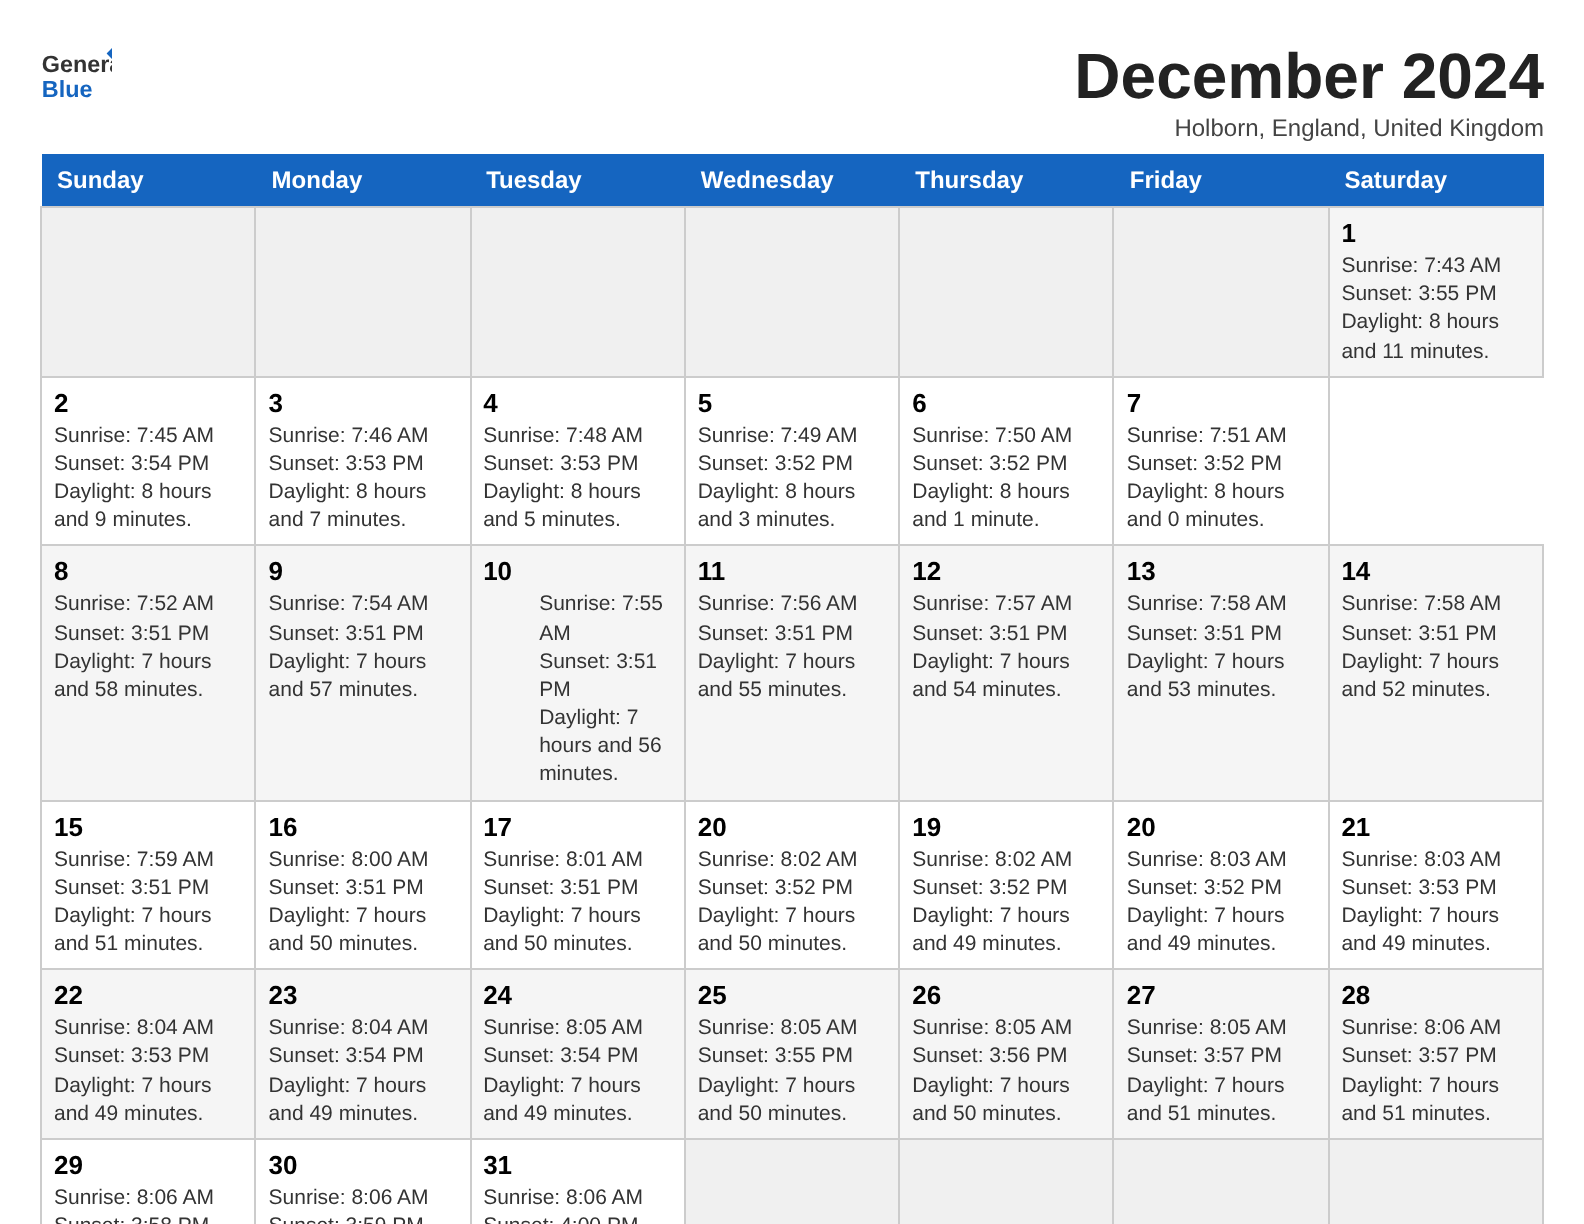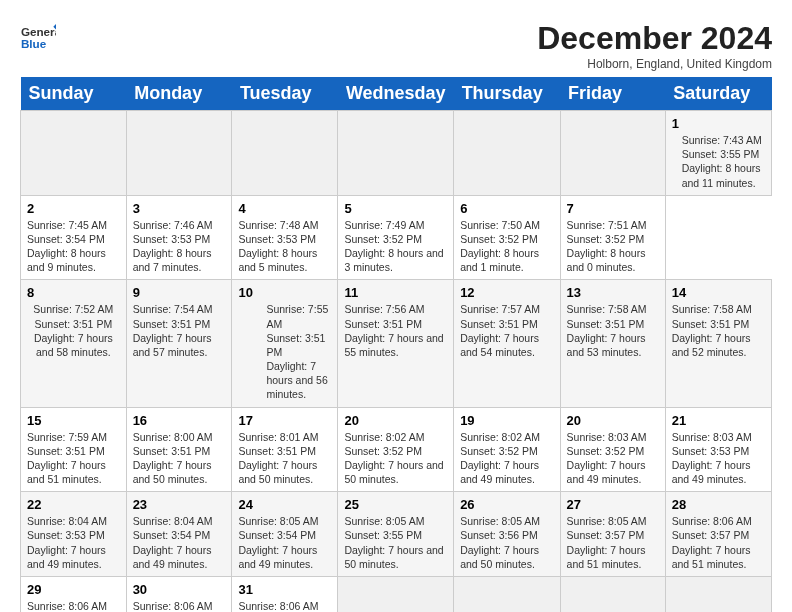--- a/index.html
+++ b/index.html
@@ -37,21 +37,21 @@
     table {
       width: 100%;
       border-collapse: collapse;
       font-size: 11px;
     }
     thead tr th {
       background-color: #1565c0;
       color: #fff;
       text-align: left;
       padding: 6px 8px;
-      font-size: 18px;
+      font-size: 12px;
       font-weight: bold;
     }
     tbody tr td {
       border: 1px solid #ccc;
       vertical-align: top;
       padding: 5px 6px;
       min-height: 70px;
       width: 107px;
     }
     tbody tr:nth-child(odd) td {
@@ -107,21 +107,21 @@
   <tbody id="calendar-body">
   <tr>
         <td class="empty-cell"></td>
         <td class="empty-cell"></td>
         <td class="empty-cell"></td>
         <td class="empty-cell"></td>
         <td class="empty-cell"></td>
         <td class="empty-cell"></td>
         <td>
           <span class="day-num">1</span>
-          <div class="day-detail" style="white-space: pre-line; margin-left: 10px;">Sunrise: 7:43 AM
+          <div class="day-detail" style="white-space: pre-line;">Sunrise: 7:43 AM
 Sunset: 3:55 PM
 Daylight: 8 hours and 11 minutes.</div>
         </td>
       </tr>
       <tr>
         <td>
           <span class="day-num">2</span>
           <div class="day-detail" style="white-space: pre-line;">Sunrise: 7:45 AM
 Sunset: 3:54 PM
 Daylight: 8 hours and 9 minutes.</div>
@@ -153,21 +153,21 @@
         <td>
           <span class="day-num">7</span>
           <div class="day-detail" style="white-space: pre-line;">Sunrise: 7:51 AM
 Sunset: 3:52 PM
 Daylight: 8 hours and 0 minutes.</div>
         </td>
       </tr>
       <tr>
         <td>
           <span class="day-num">8</span>
-          <div class="day-detail" style="white-space: pre-line; text-align: center;">Sunrise: 7:52 AM
+          <div class="day-detail" style="white-space: pre-line;">Sunrise: 7:52 AM
 Sunset: 3:51 PM
 Daylight: 7 hours and 58 minutes.</div>
         </td>
         <td>
           <span class="day-num">9</span>
           <div class="day-detail" style="white-space: pre-line;">Sunrise: 7:54 AM
 Sunset: 3:51 PM
 Daylight: 7 hours and 57 minutes.</div>
         </td>
         <td>

